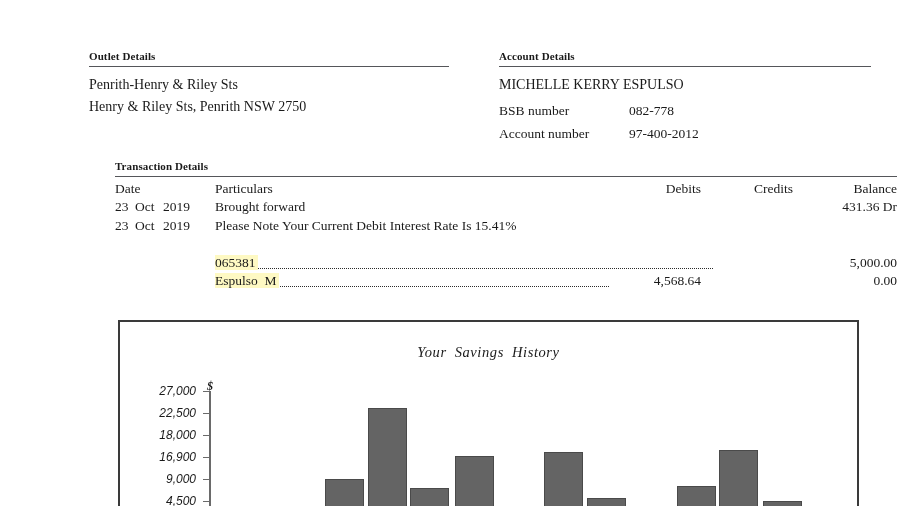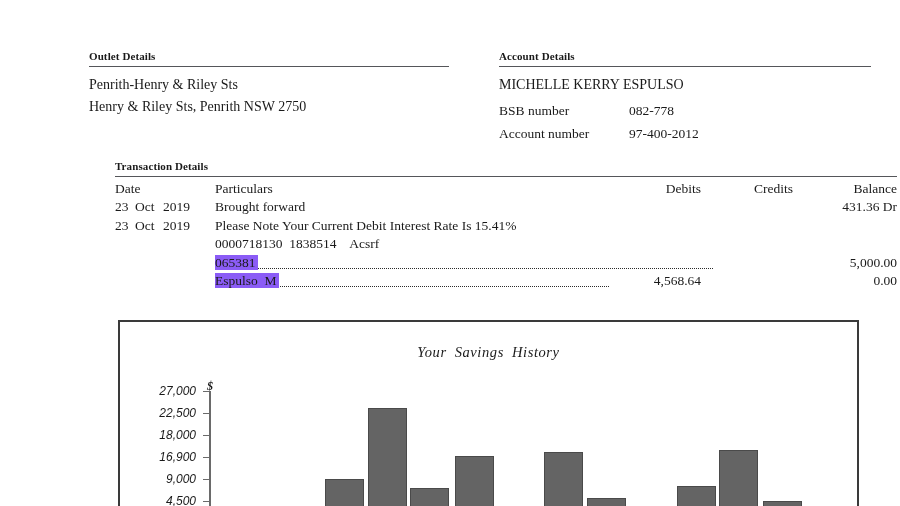--- a/index.html
+++ b/index.html
@@ -43,21 +43,21 @@
   .c-bal{width:104px;flex:0 0 104px;text-align:right;}
 
   .hdr .c-date,.hdr .c-part,.hdr .c-deb,.hdr .c-cre,.hdr .c-bal{font-size:13.5px;}
 
   .dateparts{display:inline-block;}
   .dateparts .d{display:inline-block;width:20px;}
   .dateparts .m{display:inline-block;width:28px;}
   .dateparts .y{display:inline-block;width:34px;}
 
   .leader{position:relative;display:block;}
-  .leader .lbl{background:#8b5cf6;padding-right:2px;position:relative;z-index:2;}
+  .leader .lbl{background:#fef9c3;padding-right:2px;position:relative;z-index:2;}
   .leader .dots{
     position:absolute;left:0;right:0;bottom:3px;
     border-bottom:1.2px dotted #2b2b2b;z-index:1;
   }
 
   
   .chart-frame{
     position:absolute;left:118px;top:320px;width:741px;height:186px;
     border:2px solid #3a3a3a;border-bottom:none;
     box-sizing:border-box;background:#fff;overflow:hidden;font-style:italic;
@@ -126,21 +126,21 @@
       <div class="c-date">Date</div>
       <div class="c-part">Particulars</div>
       <div class="c-deb">Debits</div>
       <div class="c-cre">Credits</div>
       <div class="c-bal">Balance</div>
     </div>
 
     <div id="txn-rows">
         <div class="trow"><div class="c-date"><span class="dateparts"><span class="d">23</span><span class="m">Oct</span><span class="y">2019</span></span></div><div class="c-part">Brought forward</div><div class="c-deb"></div><div class="c-cre"></div><div class="c-bal">431.36 Dr</div></div>
         <div class="trow"><div class="c-date"><span class="dateparts"><span class="d">23</span><span class="m">Oct</span><span class="y">2019</span></span></div><div class="c-part">Please Note Your Current Debit Interest Rate Is 15.41%</div><div class="c-deb"></div><div class="c-cre"></div><div class="c-bal"></div></div>
-        <div class="trow"><div class="c-date">&nbsp;</div><div class="c-part">0000718130  1838514    Acsrf</div><div class="c-deb"></div><div class="c-cre"></div><div class="c-bal"></div></div>
+        <div class="trow"><div class="c-date">&nbsp;</div><div class="c-deb"></div><div class="c-cre"></div><div class="c-bal"></div></div>
         <div class="trow"><div class="c-date">&nbsp;</div><div class="c-part"><span class="leader"><span class="dots"></span><span class="lbl">065381</span></span></div><div class="c-deb"></div><div class="c-cre">5,000.00</div></div>
         <div class="trow"><div class="c-date">&nbsp;</div><div class="c-part"><span class="leader"><span class="dots"></span><span class="lbl">Espulso  M</span></span></div><div class="c-deb">4,568.64</div><div class="c-cre"></div><div class="c-bal">0.00</div></div>
       </div>
   </div>
 
   <div class="chart-frame">
     <div class="chart-title">
       <span class="w">Your</span><span class="w">Savings</span><span class="w">History</span>
     </div>
 

